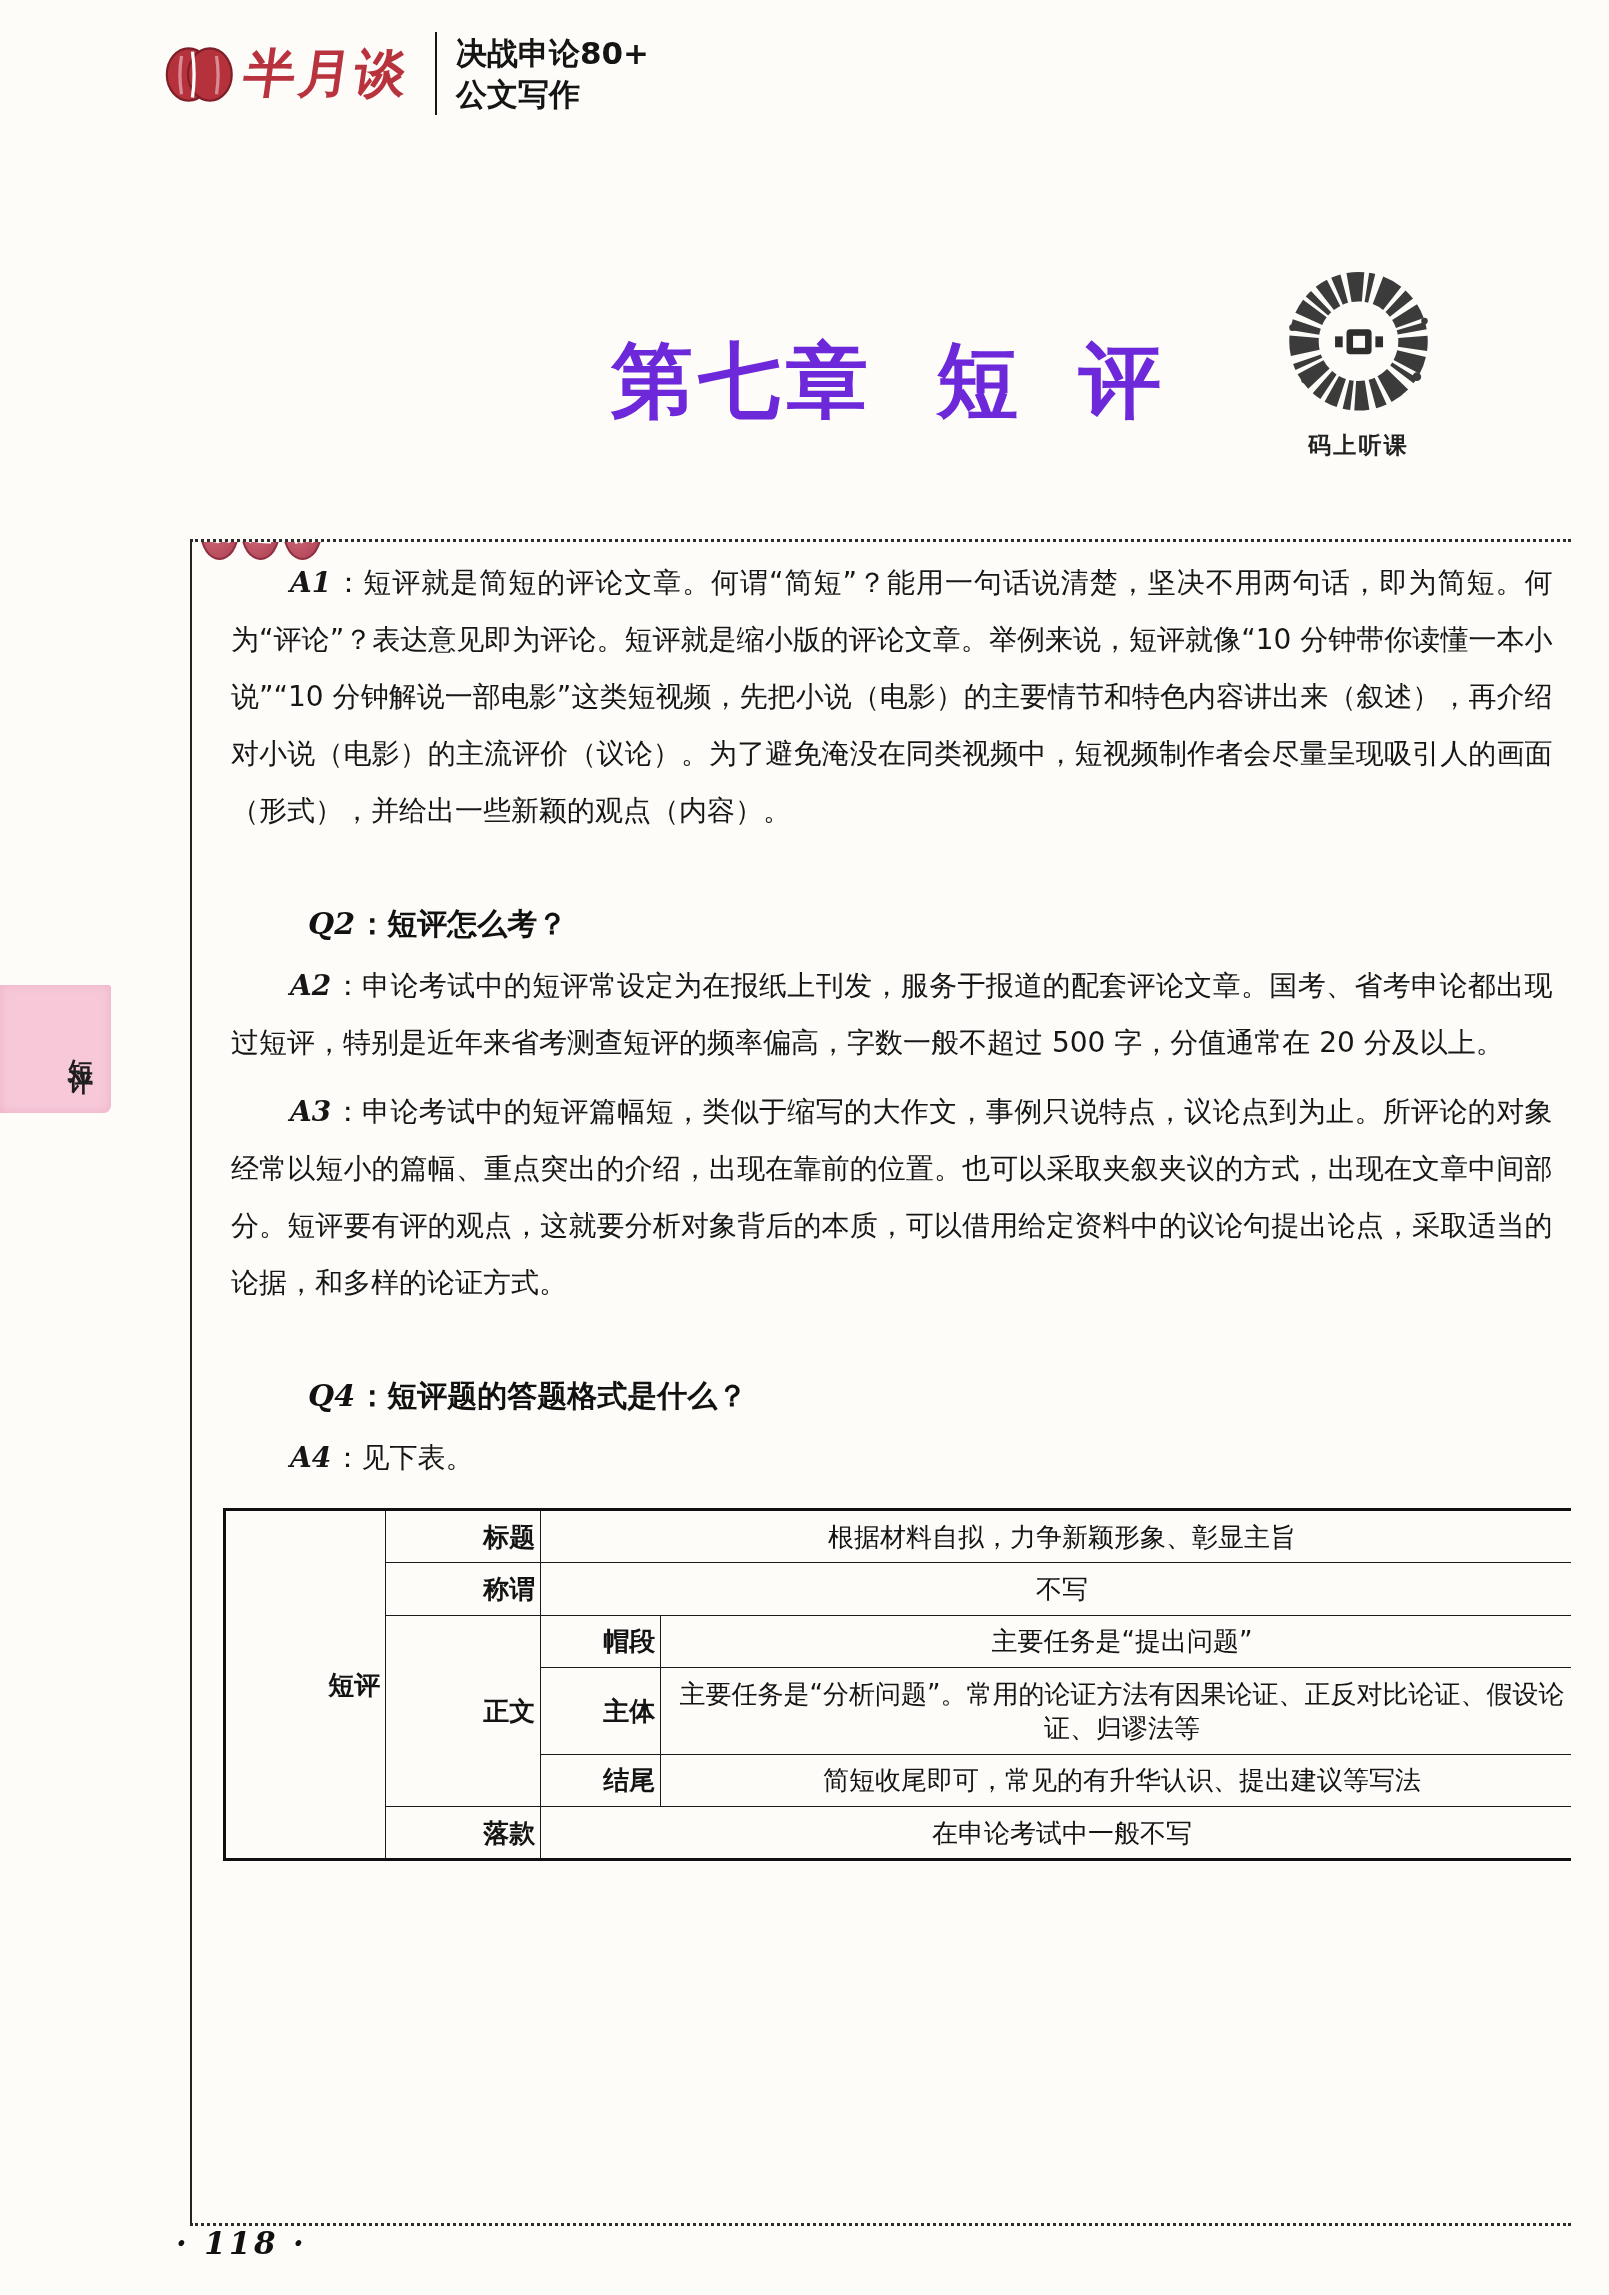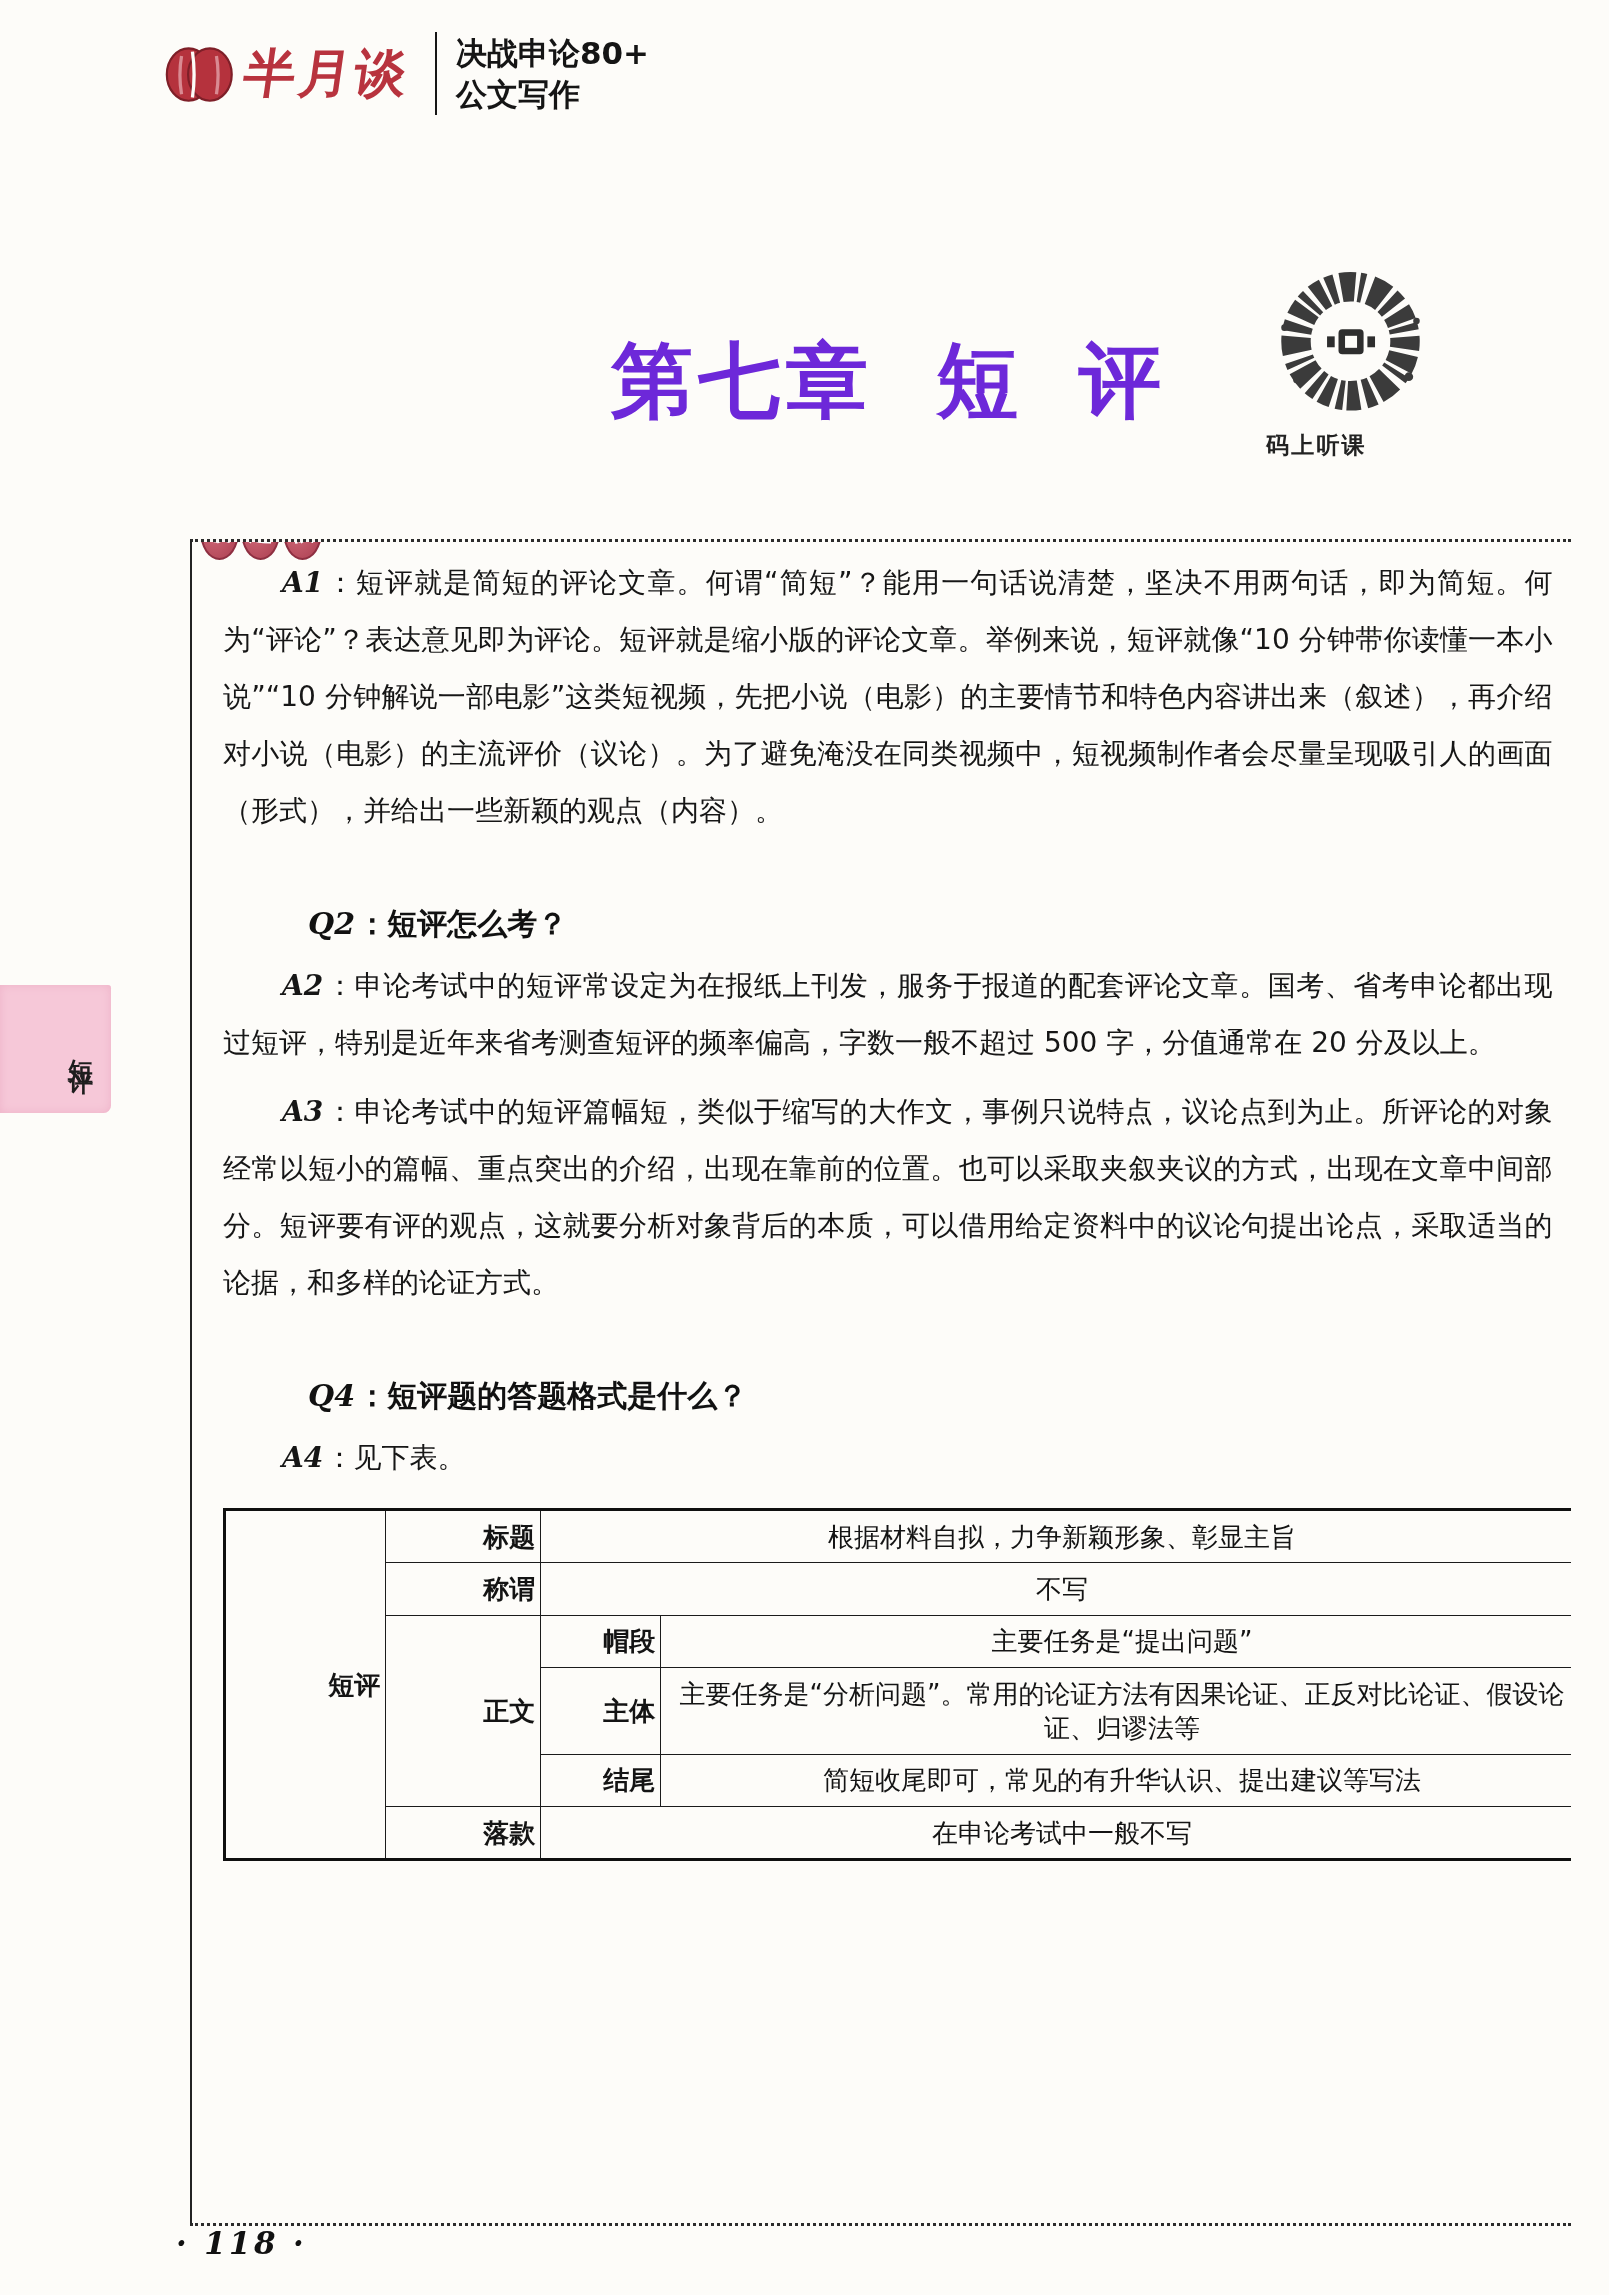--- a/index.html
+++ b/index.html
@@ -22,21 +22,21 @@
 
   
   .chapter-title {
     position:absolute; top:327px; left:611px; margin:0;
     font-family:"DejaVu Serif", serif; font-weight:bold;
     font-size:82px; color:#6d28d9; letter-spacing:5.5px; white-space:nowrap;
   }
   .chapter-title .w1 { margin-left:63px; }
   .chapter-title .w2 { margin-left:55px; }
 
-  .qr-stamp { position:absolute; top:262px; left:1266px; width:185px; text-align:left; }
+  .qr-stamp { position:absolute; top:262px; left:1266px; width:185px; text-align:center; }
   .qr-caption { margin-top:2.2px; font-size:23px; font-weight:bold; color:#222; letter-spacing:2.2px; }
 
   
   .qa-box {
     position:absolute; left:190px; top:539px; width:1381px; height:1687px;
     box-sizing:border-box;
     border-top:3.3px dotted #2c2c2c; border-bottom:3.3px dotted #2c2c2c;
     border-left:2.2px solid #232323;
     padding:0 18.5px 0 23px; overflow:hidden;
   }
@@ -48,21 +48,21 @@
     display:flex; align-items:center; justify-content:center;
   }
   .badge-dot i { font-style:normal; color:#fff; font-weight:bold; font-size:24px; }
 
   .q { margin:65px 0 0 93px; font-size:30px; font-weight:bold; color:#111; }
   .q.first { margin-top:45px; }
   .qnum, .anum {
     font-family:"DejaVu Serif", serif; font-style:italic; font-weight:bold; margin-right:2.2px;
   }
   .a {
-    margin:12px 0 0 8px; font-size:28px; line-height:57px;
+    margin:12px 0 0 16px; font-size:28px; line-height:57px;
     text-align:justify; text-indent:59px; color:#161616;
   }
 
   
   .fmt-table {
     margin:22px 0 0 7.6px; border-collapse:collapse; table-layout:fixed;
     width:1364px; font-size:26px; line-height:34px; color:#141414;
     border:3.8px solid #101010;
   }
   .fmt-table td { border:1.6px solid #1b1b1b; padding:8.7px 15.3px; vertical-align:middle; }

